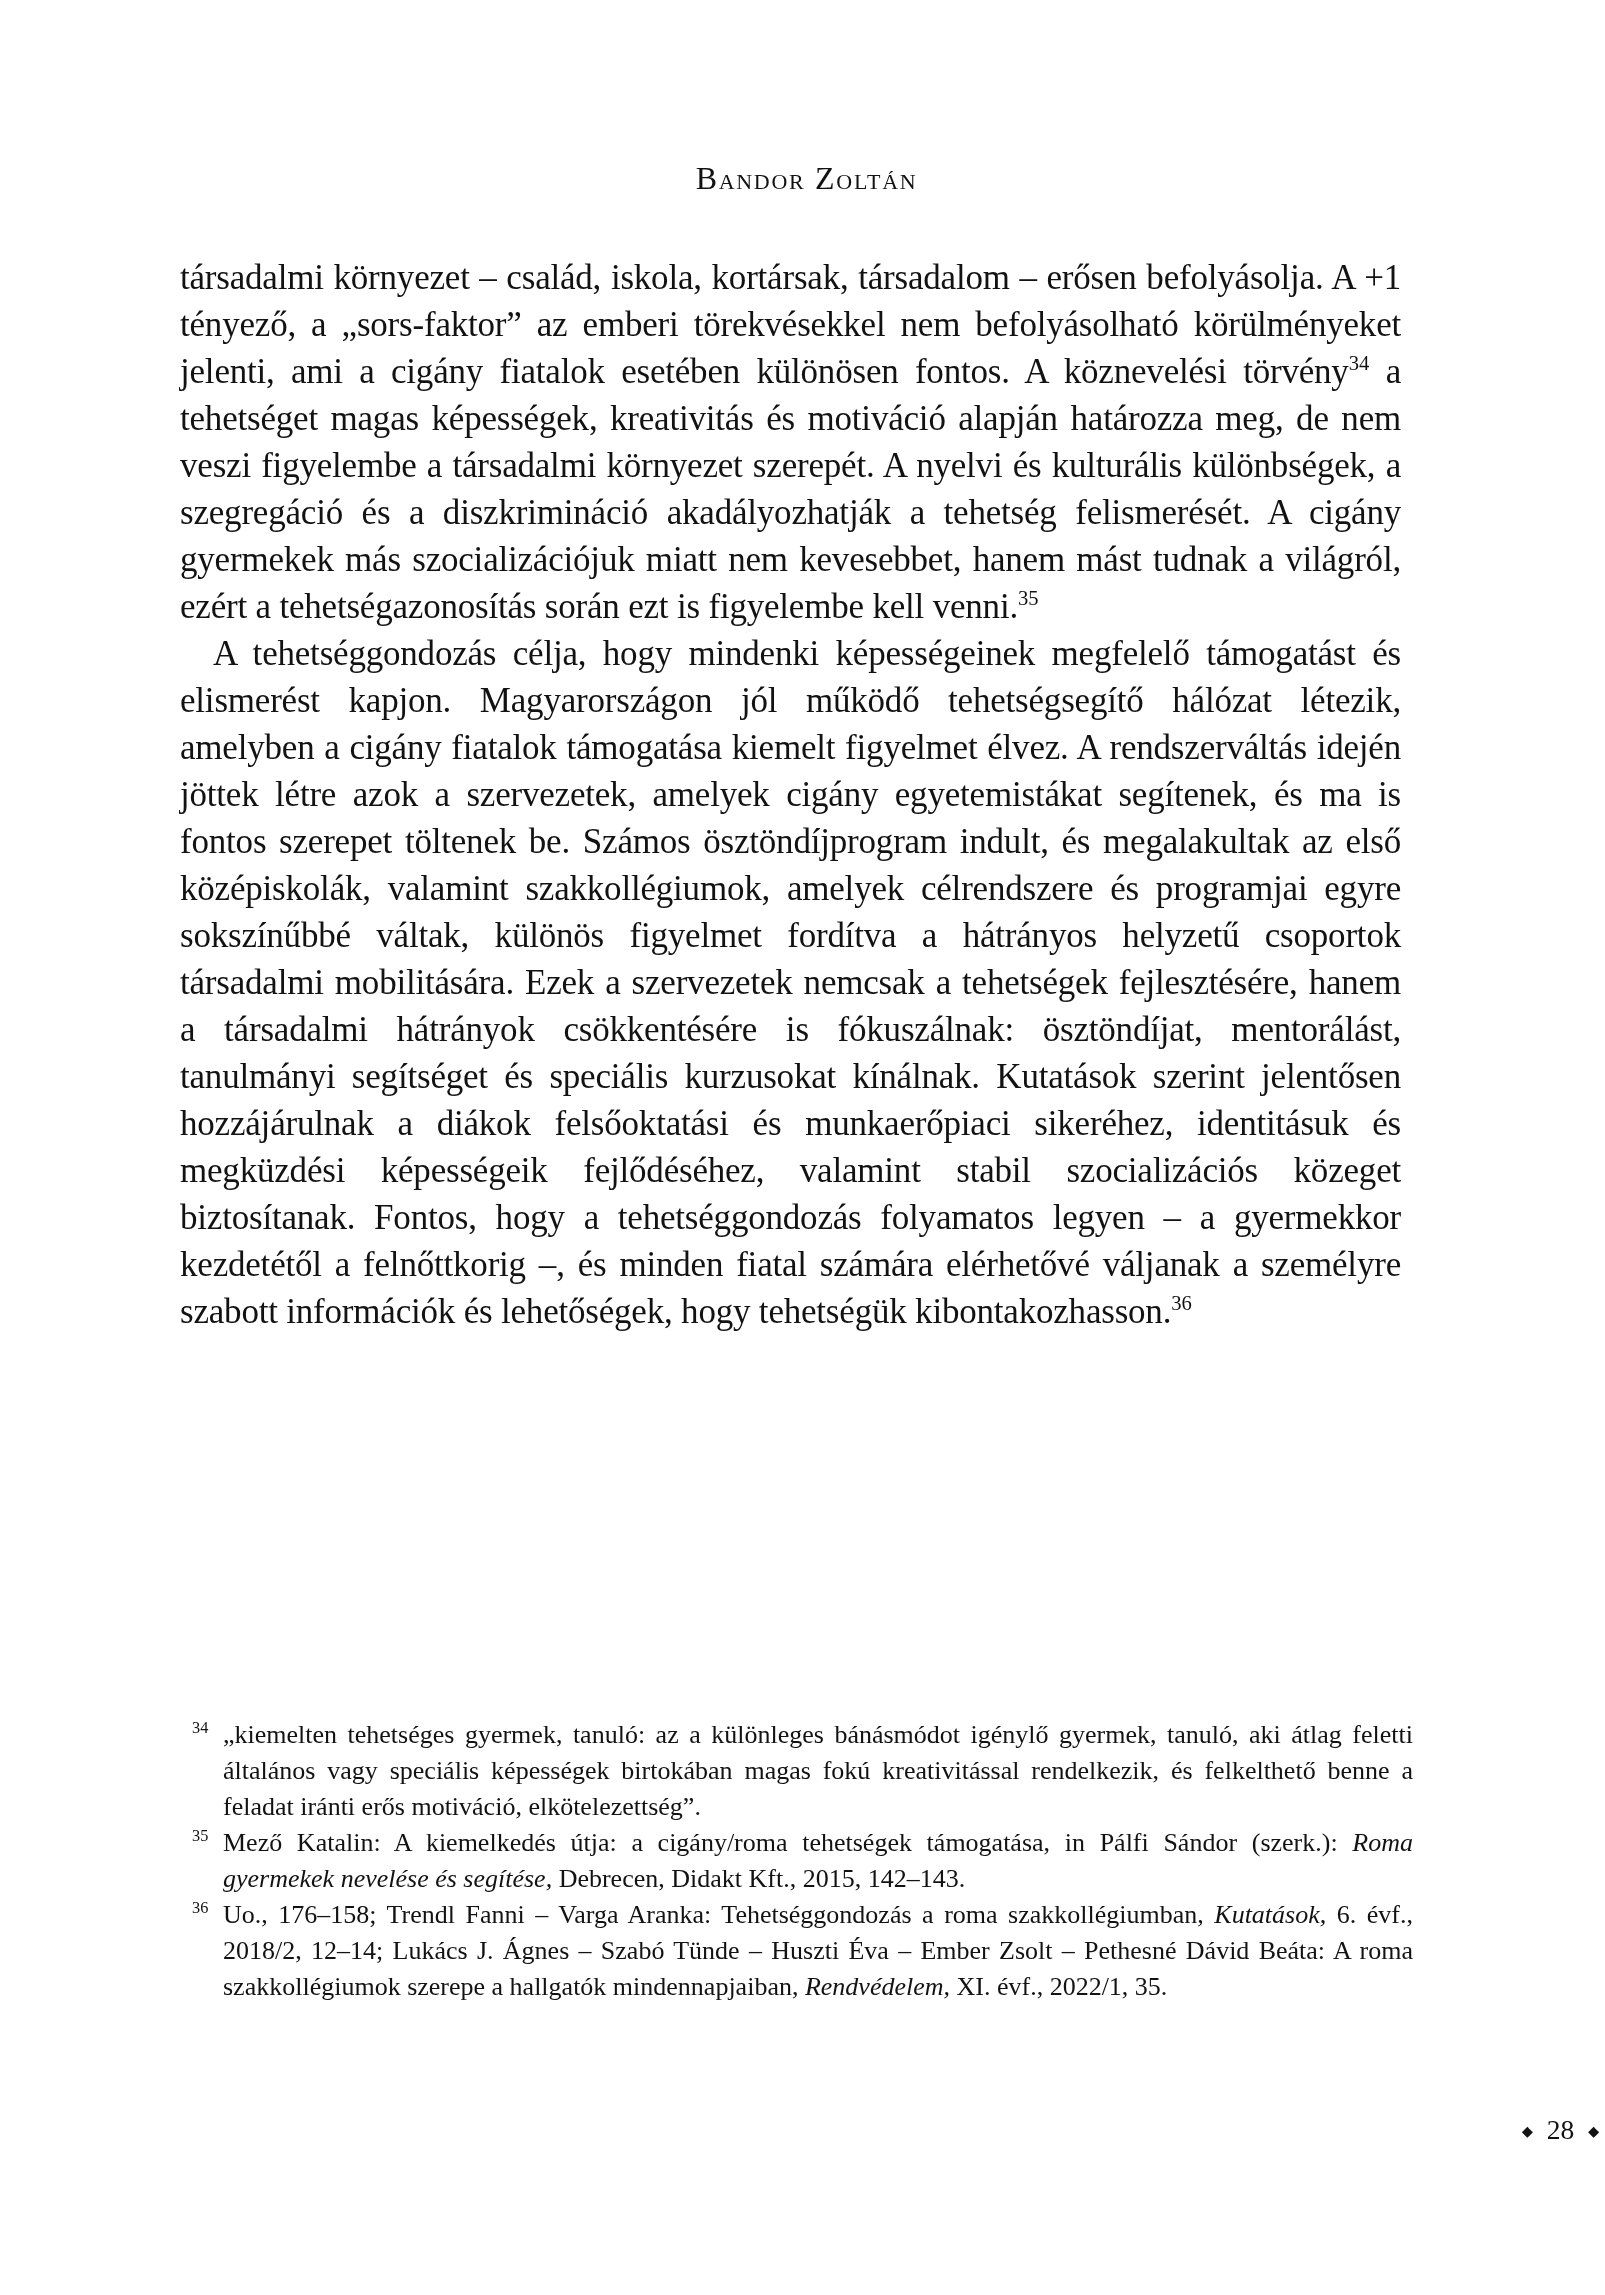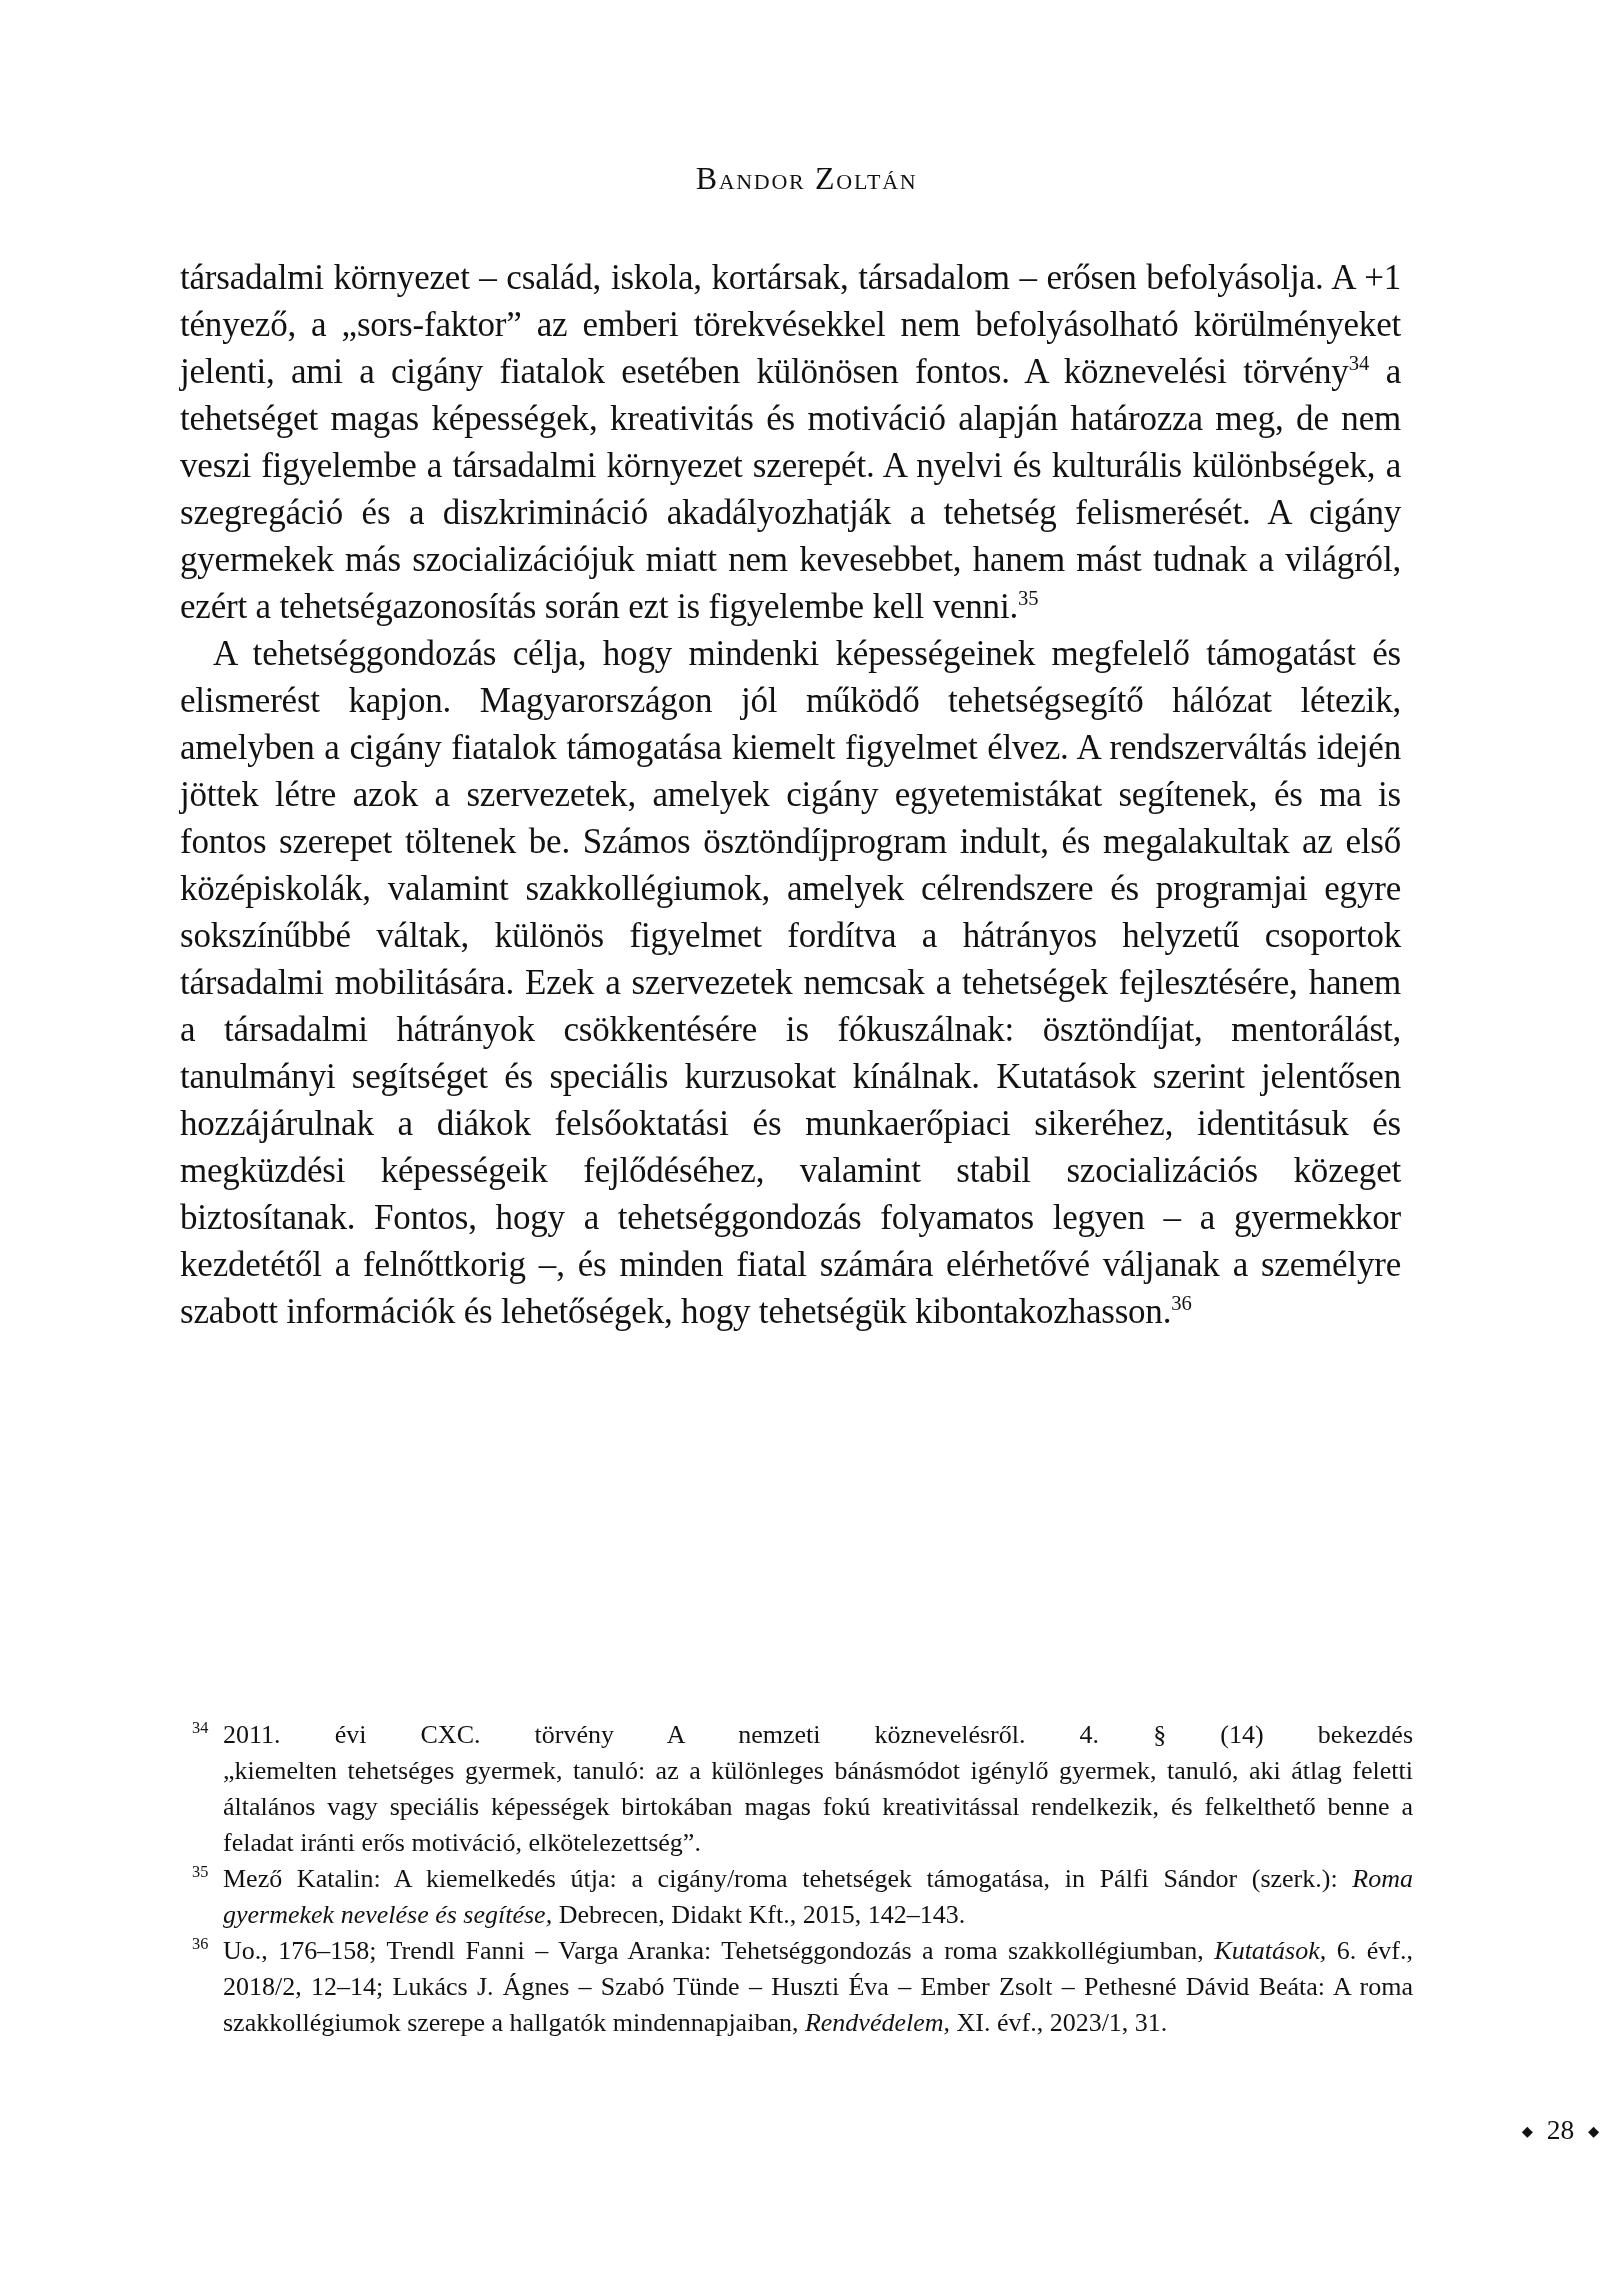--- a/index.html
+++ b/index.html
@@ -97,30 +97,29 @@
   </div>
 
   <div class="content" id="body-paragraphs">
       <p class="para"><span>társadalmi környezet – család, iskola, kortársak, társadalom – erősen befolyásolja. A +1 tényező, a „sors-faktor” az emberi törekvésekkel nem befolyásolható körülményeket jelenti, ami a cigány fiatalok esetében különösen fontos. A köznevelési törvény</span><sup class="fnref">34</sup><span> a tehetséget magas képességek, kreativitás és motiváció alapján határozza meg, de nem veszi figyelembe a társadalmi környezet szerepét. A nyelvi és kulturális különbségek, a szegregáció és a diszkrimináció akadályozhatják a tehetség felismerését. A cigány gyermekek más szocializációjuk miatt nem kevesebbet, hanem mást tudnak a világról, ezért a tehetségazonosítás során ezt is figyelembe kell venni.</span><sup class="fnref">35</sup></p>
       <p class="para indent"><span>A tehetséggondozás célja, hogy mindenki képességeinek megfelelő támogatást és elismerést kapjon. Magyarországon jól működő tehetségsegítő hálózat létezik, amelyben a cigány fiatalok támogatása kiemelt figyelmet élvez. A rendszerváltás idején jöttek létre azok a szervezetek, amelyek cigány egyetemistákat segítenek, és ma is fontos szerepet töltenek be. Számos ösztöndíjprogram indult, és megalakultak az első középiskolák, valamint szakkollégiumok, amelyek célrendszere és programjai egyre sokszínűbbé váltak, különös figyelmet fordítva a hátrányos helyzetű csoportok társadalmi mobilitására. Ezek a szervezetek nemcsak a tehetségek fejlesztésére, hanem a társadalmi hátrányok csökkentésére is fókuszálnak: ösztöndíjat, mentorálást, tanulmányi segítséget és speciális kurzusokat kínálnak. Kutatások szerint jelentősen hozzájárulnak a diákok felsőoktatási és munkaerőpiaci sikeréhez, identitásuk és megküzdési képességeik fejlődéséhez, valamint stabil szocializációs közeget biztosítanak. Fontos, hogy a tehetséggondozás folyamatos legyen – a gyermekkor kezdetétől a felnőttkorig –, és minden fiatal számára elérhetővé váljanak a személyre szabott információk és lehetőségek, hogy tehetségük kibontakozhasson.</span><sup class="fnref">36</sup></p>
     </div>
 
   <div class="footnotes" id="footnotes">
       <div class="footnote">
         <span class="fn-marker">34</span>
-        <div class="fn-block stretch"><span>2011. évi CXC. törvény A nemzeti köznevelésről. 4. § (14) bekezdés</span></div>
         <div class="fn-block"><span>„kiemelten tehetséges gyermek, tanuló: az a különleges bánásmódot igénylő gyermek, tanuló, aki átlag feletti általános vagy speciális képességek birtokában magas fokú kreativitással rendelkezik, és felkelthető benne a feladat iránti erős motiváció, elkötelezettség”.</span></div>
       </div>
       <div class="footnote">
         <span class="fn-marker">35</span>
         <div class="fn-block"><span>Mező Katalin: A kiemelkedés útja: a cigány/roma tehetségek támogatása, in Pálfi Sándor (szerk.): </span><i>Roma gyermekek nevelése és segítése,</i><span> Debrecen, Didakt Kft., 2015, 142–143.</span></div>
       </div>
       <div class="footnote">
         <span class="fn-marker">36</span>
-        <div class="fn-block"><span>Uo., 176–158; Trendl Fanni – Varga Aranka: Tehetséggondozás a roma szakkollégiumban, </span><i>Kutatások,</i><span> 6. évf., 2018/2, 12–14; Lukács J. Ágnes – Szabó Tünde – Huszti Éva – Ember Zsolt – Pethesné Dávid Beáta: A roma szakkollégiumok szerepe a hallgatók mindennapjaiban, </span><i>Rendvédelem,</i><span> XI. évf., 2023/1, 31.</span></div>
+        <div class="fn-block"><span>Uo., 176–158; Trendl Fanni – Varga Aranka: Tehetséggondozás a roma szakkollégiumban, </span><i>Kutatások,</i><span> 6. évf., 2018/2, 12–14; Lukács J. Ágnes – Szabó Tünde – Huszti Éva – Ember Zsolt – Pethesné Dávid Beáta: A roma szakkollégiumok szerepe a hallgatók mindennapjaiban, </span><i>Rendvédelem,</i><span> XI. évf., 2022/1, 35.</span></div>
       </div>
     </div>
 
   <div class="footer">
     <span class="orn">◆</span><span class="pagenum">28</span><span class="orn">◆</span>
   </div>
 
 </div>
 
 

